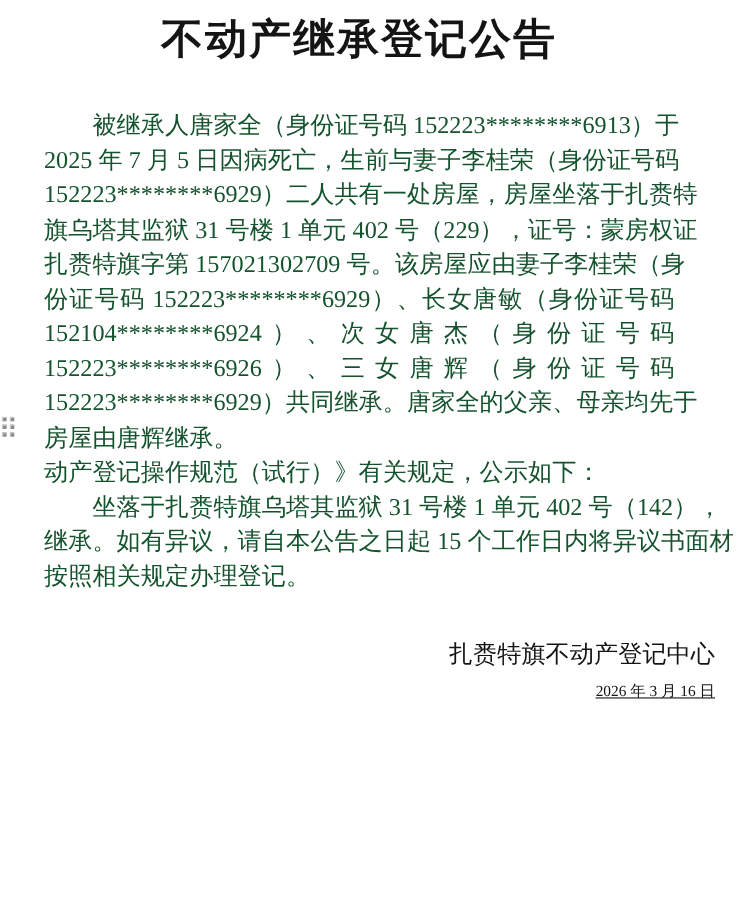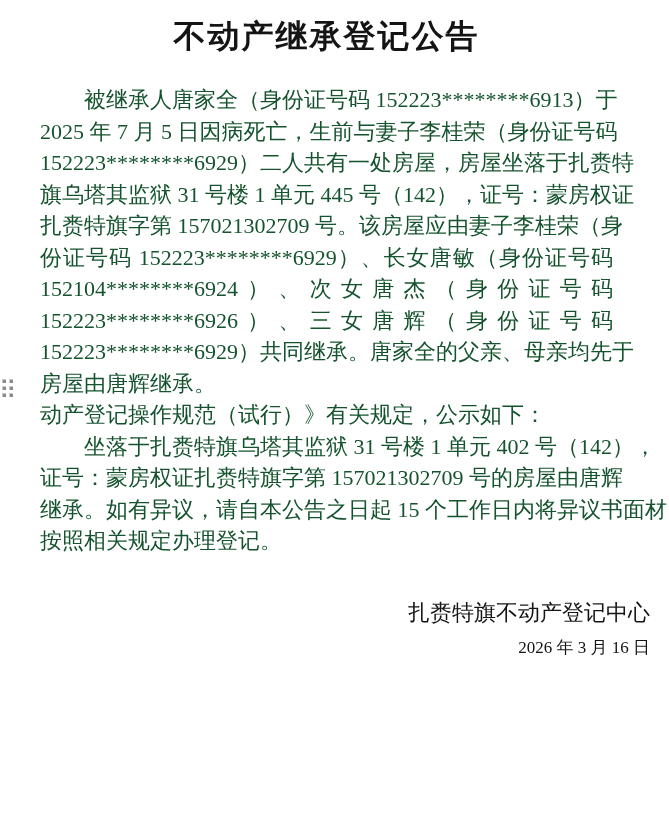--- a/index.html
+++ b/index.html
@@ -17,22 +17,22 @@
   }
   .page {
     position: relative;
     width: 669px;
     height: 818px;
     background: #ffffff;
     box-sizing: border-box;
     padding: 12px 56px 0 40px;
   }
   .doc-title {
-    margin: 0 0 24px 0;
-    font-size: 32px;
+    margin: 0 0 38px 0;
+    font-size: 38px;
     font-weight: 600;
     line-height: 48px;
     text-align: center;
     letter-spacing: 2px;
     color: #141414;
   }
   .doc-body {
     width: 573px;
   }
   .line {
@@ -54,22 +54,23 @@
     margin-top: 38px;
     margin-left: 210px;
     width: 400px;
     text-align: right;
   }
   .sig-line {
     font-size: 22px;
     line-height: 35px;
   }
   .date-line {
-    font-size: 17px;
+    font-size: 14px;
     line-height: 35px;
+    text-decoration: underline;
   }
   .drag-dots {
     position: absolute;
     left: 2px;
     top: 379px;
     width: 11px;
     height: 18px;
     display: grid;
     grid-template-columns: 4px 4px;
     grid-template-rows: 4px 4px 4px;
@@ -95,30 +96,29 @@
     <span class="dot"></span>
     <span class="dot"></span>
   </div>
 
   <h1 class="doc-title">不动产继承登记公告</h1>
 
   <div class="doc-body" id="doc-body">
       <div class="line first">被继承人唐家全（身份证号码 152223********6913）于</div>
       <div class="line">2025 年 7 月 5 日因病死亡，生前与妻子李桂荣（身份证号码</div>
       <div class="line">152223********6929）二人共有一处房屋，房屋坐落于扎赉特</div>
-      <div class="line">旗乌塔其监狱 31 号楼 1 单元 445 号（142），证号：蒙房权证</div>
+      <div class="line">旗乌塔其监狱 31 号楼 1 单元 402 号（229），证号：蒙房权证</div>
       <div class="line">扎赉特旗字第 157021302709 号。该房屋应由妻子李桂荣（身</div>
       <div class="line">份证号码 152223********6929）、长女唐敏（身份证号码</div>
       <div class="line">152104********6924）、次女唐杰（身份证号码</div>
       <div class="line">152223********6926）、三女唐辉（身份证号码</div>
       <div class="line">152223********6929）共同继承。唐家全的父亲、母亲均先于</div>
       <div class="line last">房屋由唐辉继承。</div>
       <div class="line last">动产登记操作规范（试行）》有关规定，公示如下：</div>
       <div class="line first">坐落于扎赉特旗乌塔其监狱 31 号楼 1 单元 402 号（142），</div>
-      <div class="line">证号：蒙房权证扎赉特旗字第 157021302709 号的房屋由唐辉</div>
       <div class="line">继承。如有异议，请自本公告之日起 15 个工作日内将异议书面材</div>
       <div class="line last">按照相关规定办理登记。</div>
     </div>
 
   <div class="sig-block">
     <div class="sig-line">扎赉特旗不动产登记中心</div>
     <div class="date-line">2026 年 3 月 16 日</div>
   </div>
 
 </div>

